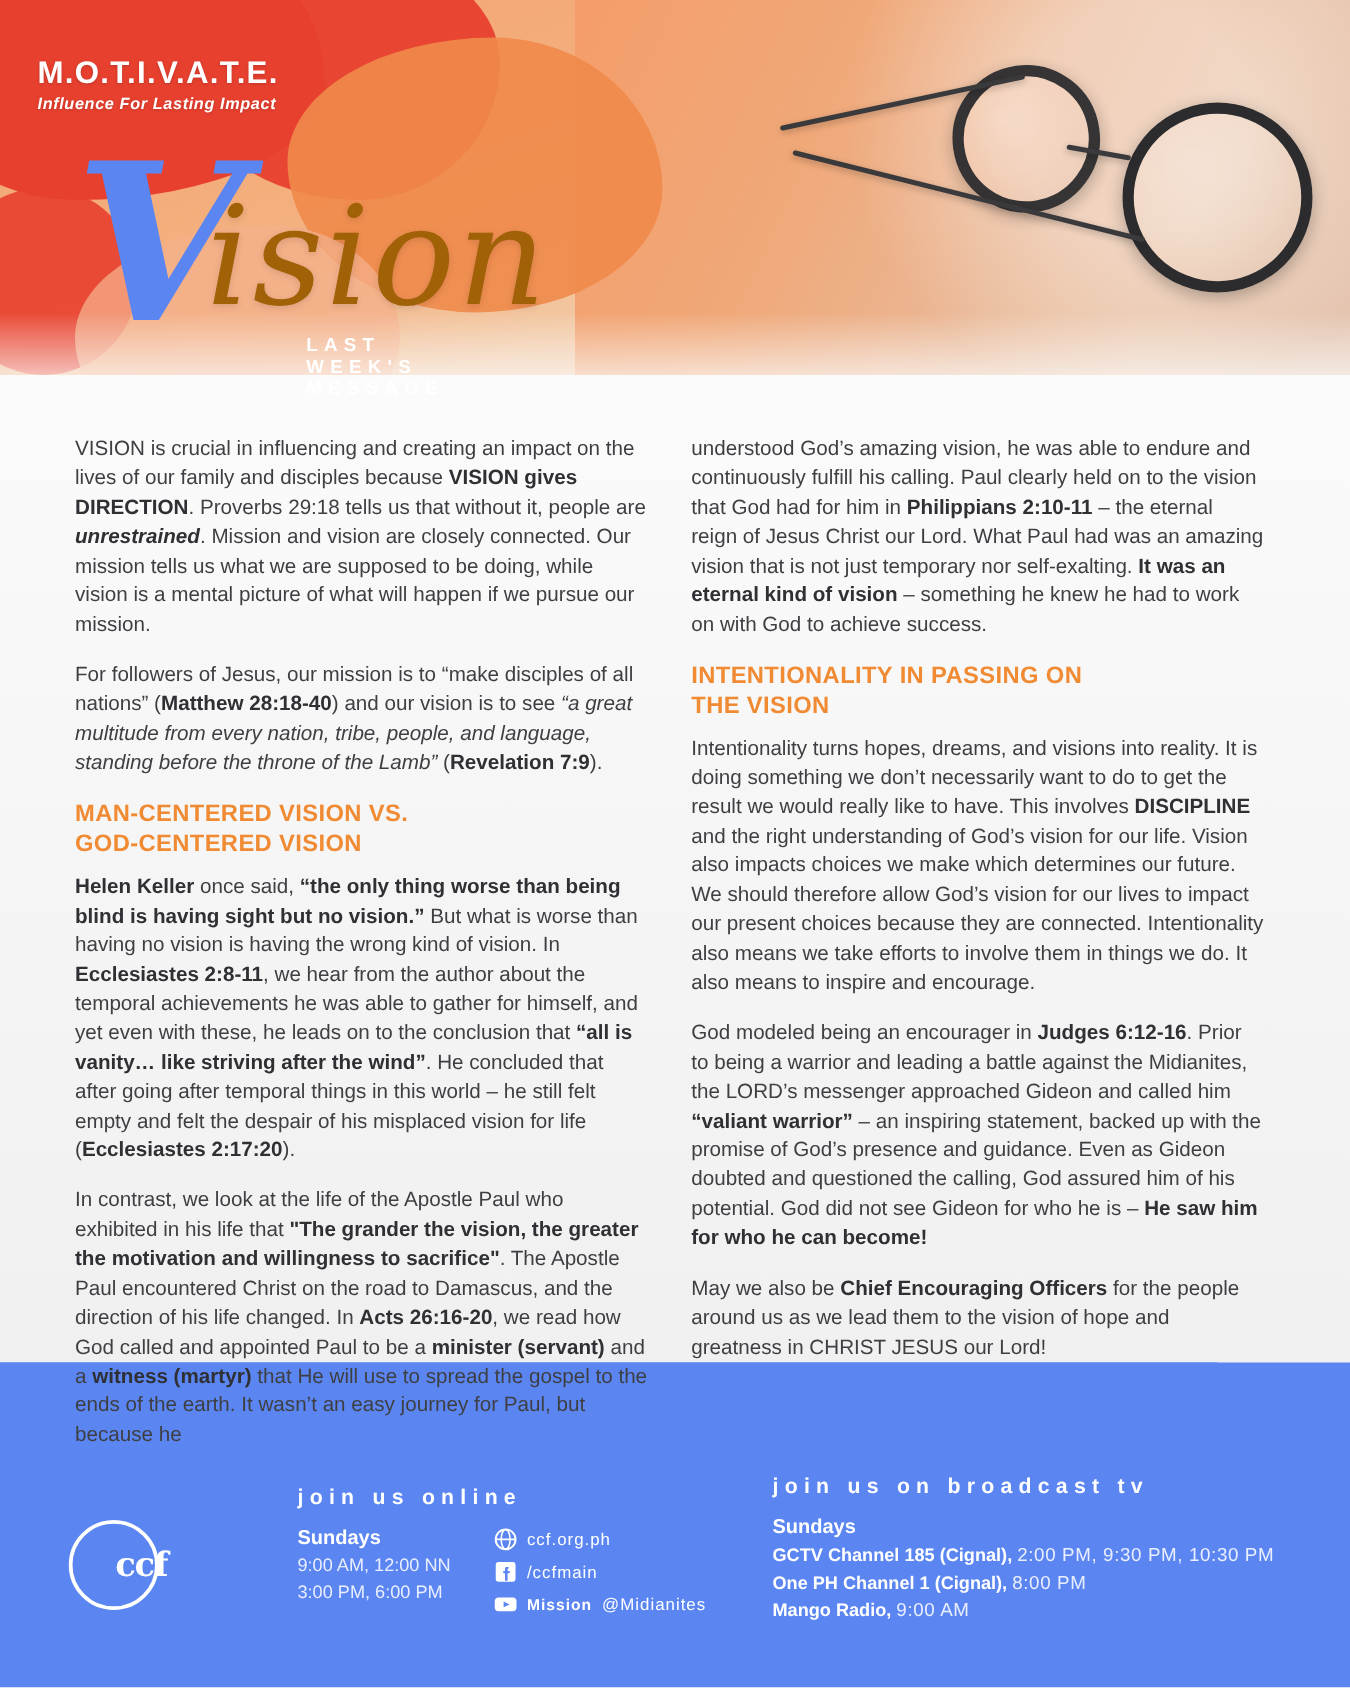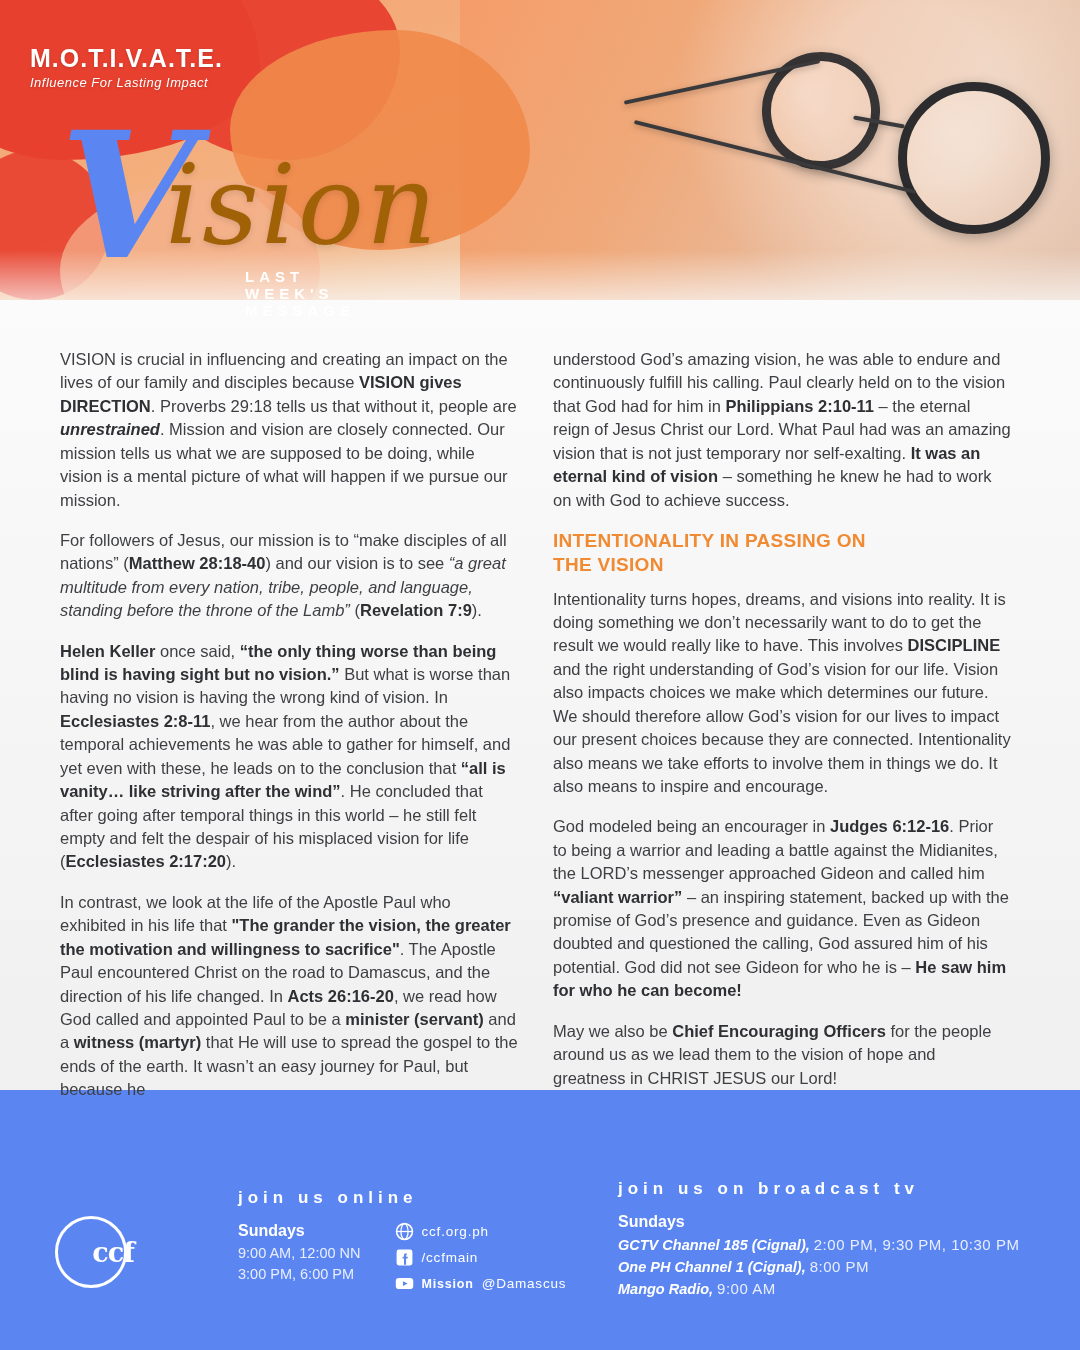--- a/index.html
+++ b/index.html
@@ -75,21 +75,21 @@
   }
 
   
   .logo { position:absolute; left:30px; top:44px; z-index:6; }
   .logo-main {
     color:#ffffff; font-size:25px; font-weight:bold; letter-spacing:1px;
     text-shadow:0 1px 3px rgba(0,0,0,.18);
   }
   .logo-sub {
     color:#ffffff; font-size:13px; font-style:italic; letter-spacing:.5px;
-    margin-top:2px; text-shadow:0 1px 3px rgba(0,0,0,.18);
+    margin-top:2px; text-shadow:0 1px 3px rgba(0,0,0,.18);font-weight:bold;
   }
 
   
   .title-wrap { position:absolute; left:60px; top:120px; z-index:6; }
   .title-v {
     position:absolute; left:0; top:-12px;
     font-size:175px; line-height:1; color:#5b86f2;
     font-family:"DejaVu Serif", serif; font-style:italic; font-weight:bold;
   }
   .title-word {
@@ -148,21 +148,21 @@
     font-family:"DejaVu Serif", serif; letter-spacing:-1px;margin-left:44px;
   }
   .f-head {
     color:#ffffff; font-size:17px; letter-spacing:5px; font-weight:bold;
     margin-bottom:14px;
   }
   .f-online { position:absolute; left:238px; bottom:50px; width:330px; }
   .f-tv { position:absolute; left:618px; bottom:50px; width:430px; }
   .f-sun { color:#ffffff; font-size:16px; font-weight:bold; margin-bottom:3px; }
   .f-line { color:#e9eeff; font-size:14.5px; line-height:1.45; }
-  .f-line b { color:#ffffff;font-style:italic; }
+  .f-line b { color:#ffffff; }
   .f-small { font-size:15px; letter-spacing:.5px;margin-top:36px; }
   .online-grid { display:flex; gap:34px; }
   .social-row { display:flex; align-items:center; gap:8px; margin-bottom:7px; }
   .si { width:19px; height:19px; flex:none; display:block; }
   .social-txt { color:#ffffff; font-size:13.5px; letter-spacing:.8px; }
 </style>
 </head>
 <body>
 
 <div class="header-art">
@@ -192,20 +192,21 @@
   <div class="title-v">V</div>
   <div class="title-word">ision</div>
   <div class="title-sub">LAST WEEK'S MESSAGE</div>
 </div>
 
 <div class="body-bg"></div>
 <div class="columns">
   <div class="col" id="col-left">
       <p class="para"><span>VISION is crucial in influencing and creating an impact on the lives of our family and disciples because </span><span class="b">VISION gives DIRECTION</span><span>. Proverbs 29:18 tells us that without it, people are </span><span class="bi">unrestrained</span><span>. Mission and vision are closely connected. Our mission tells us what we are supposed to be doing, while vision is a mental picture of what will happen if we pursue our mission.</span></p>
       <p class="para"><span>For followers of Jesus, our mission is to “make disciples of all nations” (</span><span class="b">Matthew 28:18-40</span><span>) and our vision is to see </span><span class="i">“a great multitude from every nation, tribe, people, and language, standing before the throne of the Lamb”</span><span> (</span><span class="b">Revelation 7:9</span><span>).</span></p>
+      <h2 class="sect">MAN-CENTERED VISION VS.<br>GOD-CENTERED VISION</h2>
       <p class="para"><span class="b">Helen Keller</span><span> once said, </span><span class="b">“the only thing worse than being blind is having sight but no vision.”</span><span> But what is worse than having no vision is having the wrong kind of vision. In </span><span class="b">Ecclesiastes 2:8-11</span><span>, we hear from the author about the temporal achievements he was able to gather for himself, and yet even with these, he leads on to the conclusion that </span><span class="b">“all is vanity… like striving after the wind”</span><span>. He concluded that after going after temporal things in this world – he still felt empty and felt the despair of his misplaced vision for life (</span><span class="b">Ecclesiastes 2:17:20</span><span>).</span></p>
       <p class="para"><span>In contrast, we look at the life of the Apostle Paul who exhibited in his life that </span><span class="b">"The grander the vision, the greater the motivation and willingness to sacrifice"</span><span>. The Apostle Paul encountered Christ on the road to Damascus, and the direction of his life changed. In </span><span class="b">Acts 26:16-20</span><span>, we read how God called and appointed Paul to be a </span><span class="b">minister (servant)</span><span> and a </span><span class="b">witness (martyr)</span><span> that He will use to spread the gospel to the ends of the earth. It wasn’t an easy journey for Paul, but because he</span></p>
     </div>
   <div class="col" id="col-right">
       <p class="para"><span>understood God’s amazing vision, he was able to endure and continuously fulfill his calling. Paul clearly held on to the vision that God had for him in </span><span class="b">Philippians 2:10-11</span><span> – the eternal reign of Jesus Christ our Lord. What Paul had was an amazing vision that is not just temporary nor self-exalting. </span><span class="b">It was an eternal kind of vision</span><span> – something he knew he had to work on with God to achieve success.</span></p>
       <h2 class="sect">INTENTIONALITY IN PASSING ON<br>THE VISION</h2>
       <p class="para"><span>Intentionality turns hopes, dreams, and visions into reality. It is doing something we don’t necessarily want to do to get the result we would really like to have. This involves </span><span class="b">DISCIPLINE</span><span> and the right understanding of God’s vision for our life. Vision also impacts choices we make which determines our future. We should therefore allow God’s vision for our lives to impact our present choices because they are connected. Intentionality also means we take efforts to involve them in things we do. It also means to inspire and encourage.</span></p>
       <p class="para"><span>God modeled being an encourager in </span><span class="b">Judges 6:12-16</span><span>. Prior to being a warrior and leading a battle against the Midianites, the LORD’s messenger approached Gideon and called him </span><span class="b">“valiant warrior”</span><span> – an inspiring statement, backed up with the promise of God’s presence and guidance. Even as Gideon doubted and questioned the calling, God assured him of his potential. God did not see Gideon for who he is – </span><span class="b">He saw him for who he can become!</span></p>
       <p class="para"><span>May we also be </span><span class="b">Chief Encouraging Officers</span><span> for the people around us as we lead them to the vision of hope and greatness in CHRIST JESUS our Lord!</span></p>
     </div>
@@ -241,21 +242,21 @@
             <path d="M15 7h-2c-1 0-1.6.6-1.6 1.6V11H9.6v2.4h1.8V21h2.6v-7.6h1.9l.3-2.4h-2.2V9.3c0-.5.2-.7.8-.7H15V7z" fill="#5B86F2"></path>
           </svg>
           <span class="social-txt">/ccfmain</span>
         </div>
         <div class="social-row">
           <svg class="si" viewBox="0 0 24 24">
             <rect x="1" y="5" width="22" height="14" rx="4" fill="#fff"></rect>
             <polygon points="10,9 16,12 10,15" fill="#5B86F2"></polygon>
           </svg>
           <span class="social-txt" style="font-weight:bold;font-size:12.5px">Mission</span>
-          <span class="social-txt">@Damascus</span>
+          <span class="social-txt">@Midianites</span>
         </div>
       </div>
     </div>
   </div>
 
   <div class="f-tv">
     <div class="f-head">join us on broadcast tv</div>
     <div class="f-sun">Sundays</div>
     <div class="f-line">
       <b>GCTV Channel 185 (Cignal),</b>

